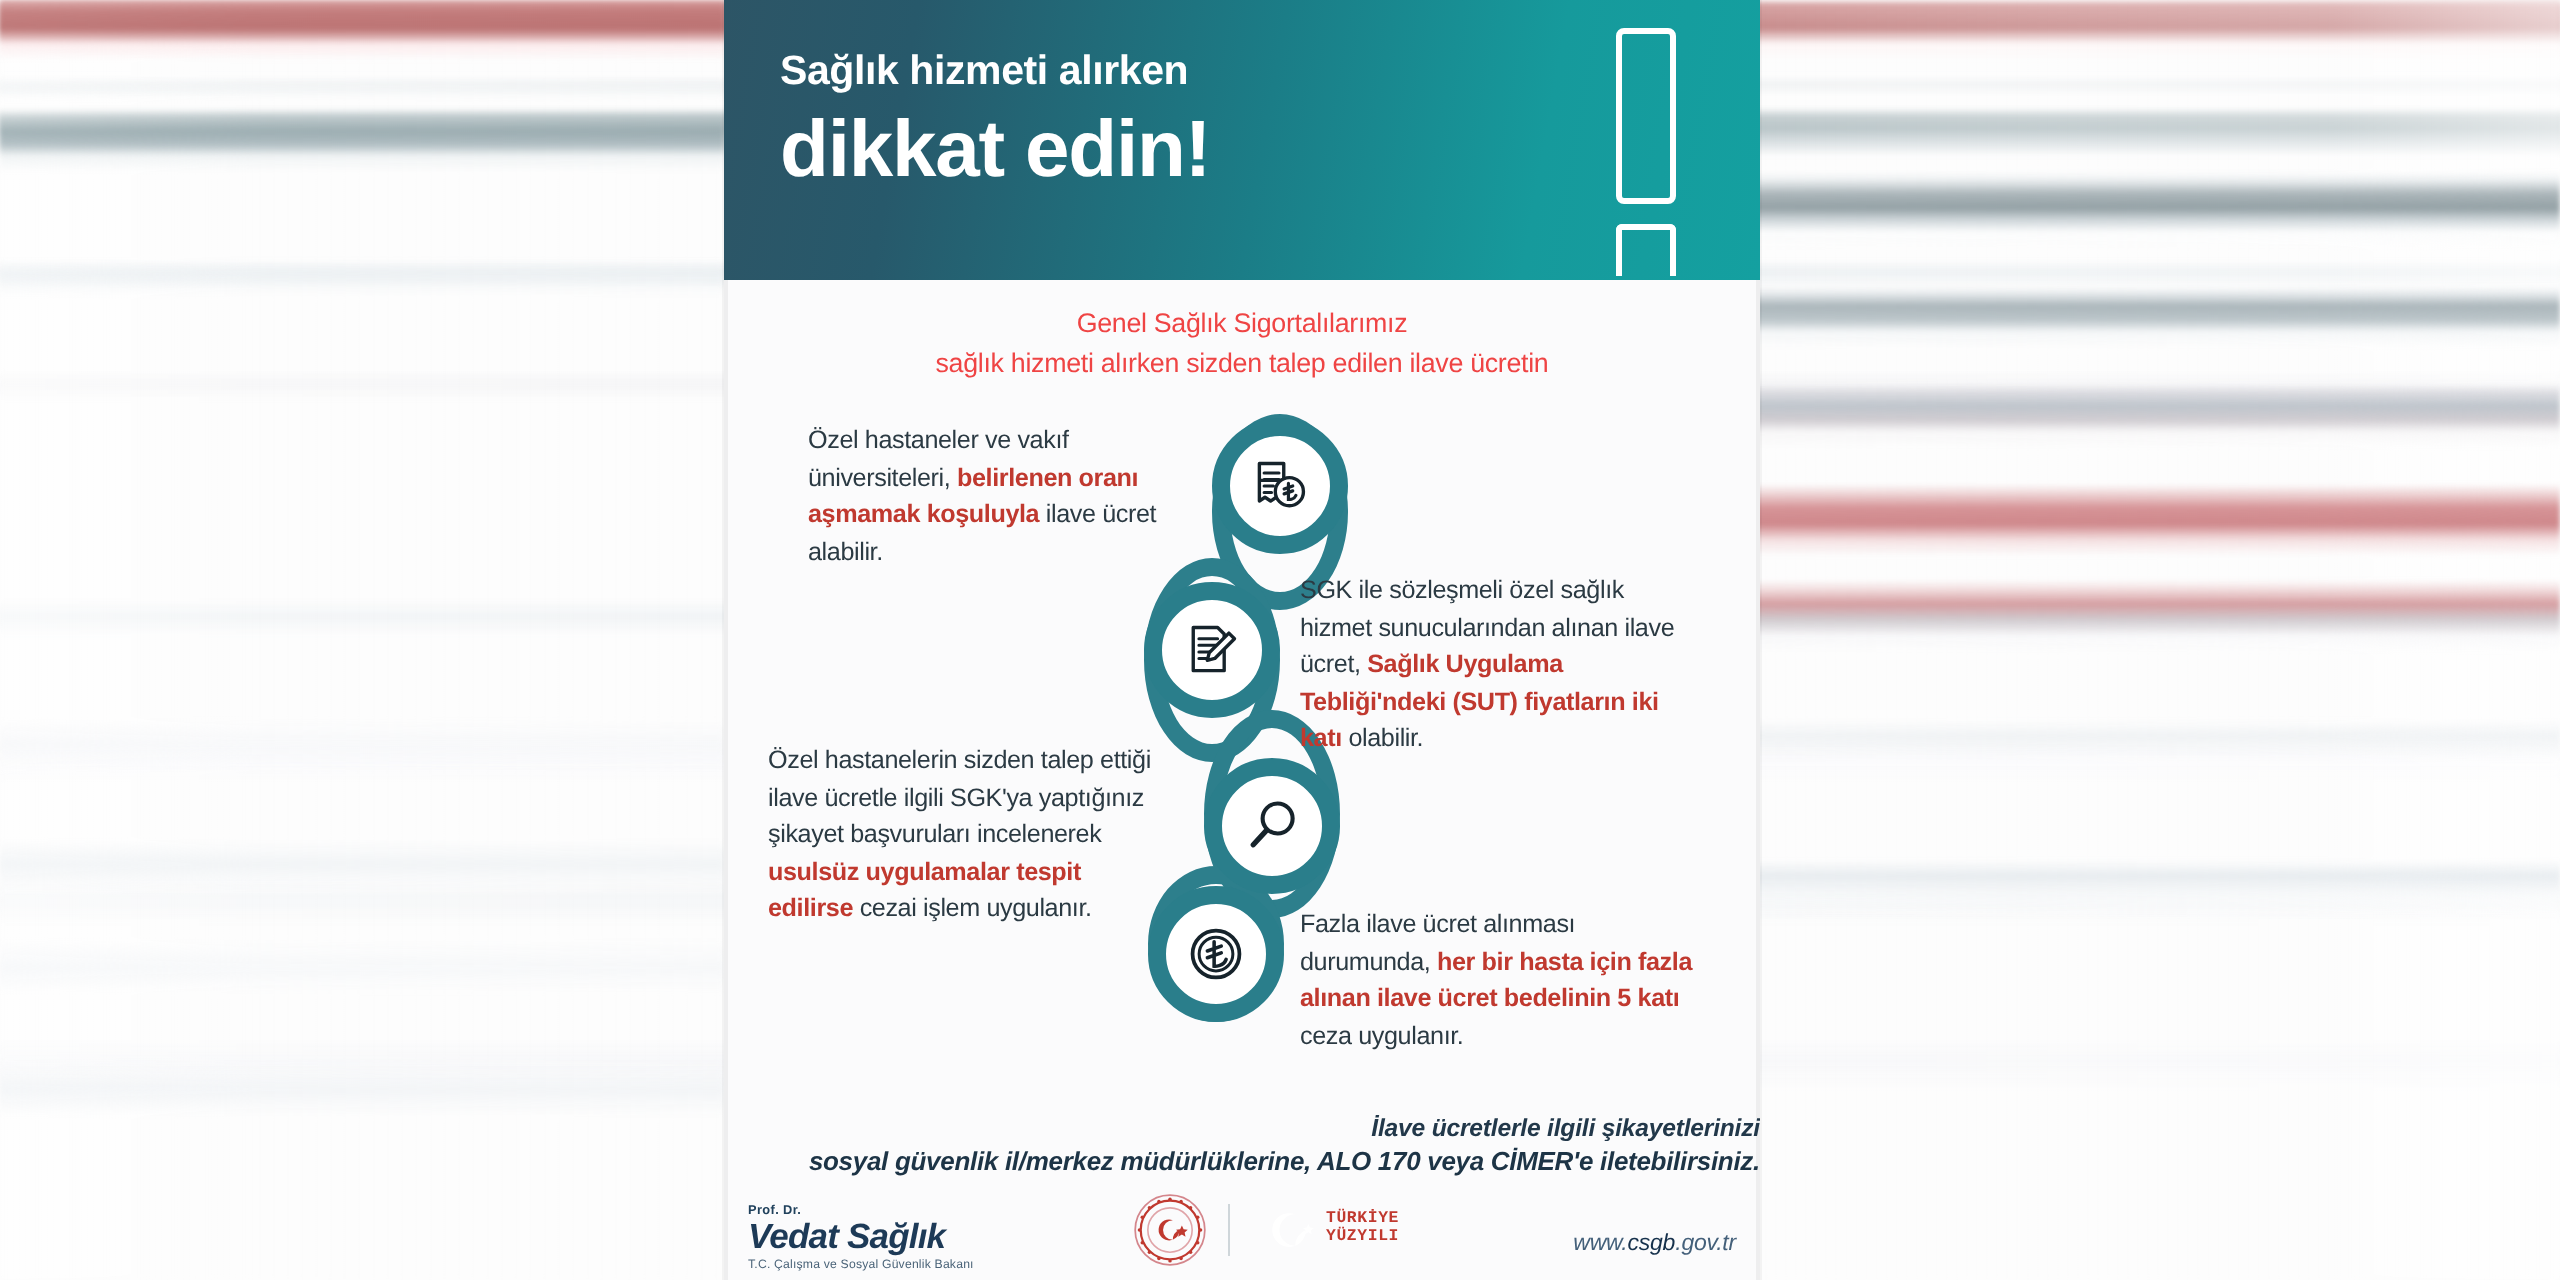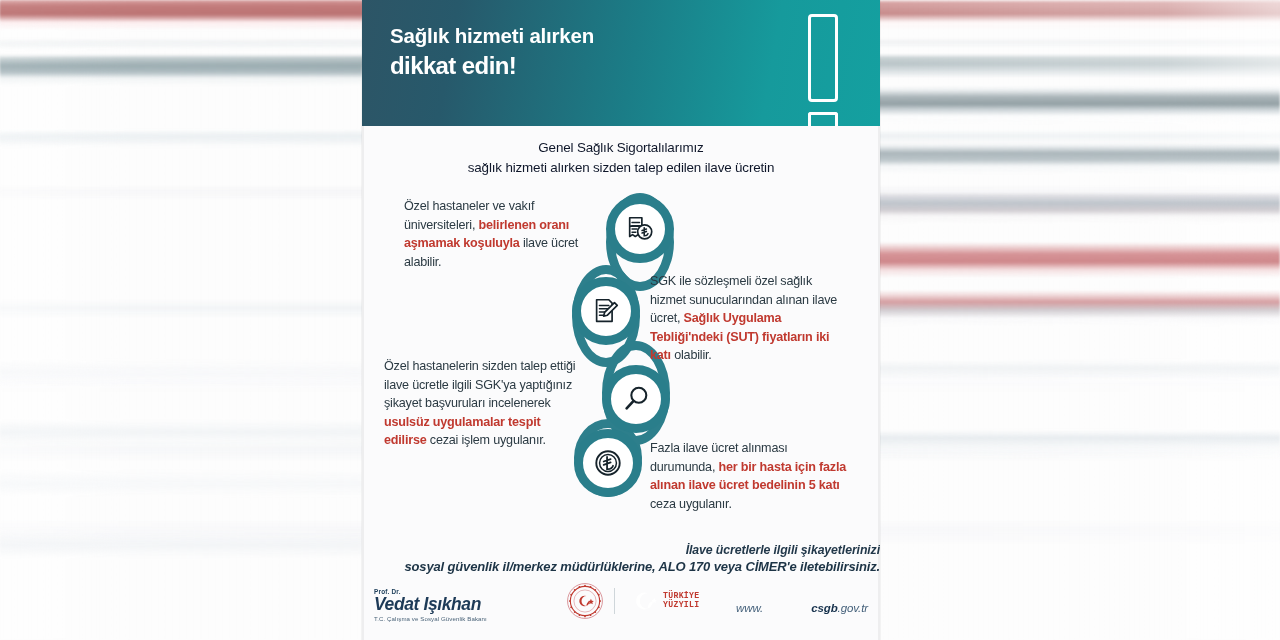--- a/index.html
+++ b/index.html
@@ -156,40 +156,40 @@
     top: 0;
     width: 518px;
     height: 640px;
     background: #fbfbfc;
     box-shadow: 0 0 0 1px rgba(0,0,0,0.04);
     overflow: hidden;
   }
 
   .poster-header {
     position: relative;
-    height: 126px;
+    height: 140px;
     background: linear-gradient(100deg, #2d5566 0%, #27596b 18%, #1b7d87 52%, #169a9c 78%, #14a0a0 100%);
     overflow: hidden;
   }
 
   .header-text {
     position: absolute;
     left: 28px;
     top: 22px;
     color: #ffffff;
   }
   .header-line1, .header-line2 {
     font-size: 20.5px;
     font-weight: bold;
     letter-spacing: -0.2px;
     line-height: 1.38;
     white-space: nowrap;
   }
   .header-line3 {
-    font-size: 24px;
+    font-size: 40px;
     font-weight: bold;
     letter-spacing: -0.6px;
     line-height: 1.18;
     margin-top: 2px;
     white-space: nowrap;
   }
 
   .exclaim {
     position: absolute;
     right: 38px;
@@ -220,21 +220,21 @@
     padding: 0;
     height: 500px;
   }
 
   .intro {
     text-align: center;
     padding-top: 12px;
   }
   .intro-line {
     font-size: 13.4px;
-    color: #0f172a;
+    color: #ef4444;
     line-height: 1.46;
     letter-spacing: -0.15px;
   }
   .intro-strip {
     margin: 5px 12px 0 12px;
     background: linear-gradient(90deg, #213a4c 0%, #254456 50%, #1f3a4b 100%);
     color: #ffffff;
     font-size: 13.6px;
     font-weight: bold;
     letter-spacing: -0.2px;
@@ -365,21 +365,21 @@
 
   .weburl {
     position: absolute;
     right: 12px;
     bottom: 12px;
     font-size: 11.5px;
     font-style: italic;
     color: #44607a;
     letter-spacing: -0.1px;
   }
-  .weburl b { color: #16314c; font-weight: bold; font-style: italic; margin-left: 48px; }
+  .weburl b { color: #16314c; font-weight: normal; font-style: italic; }
 
   .poster-edge-l, .poster-edge-r {
     position: absolute;
     top: 0; bottom: 0;
     width: 2px;
     background: rgba(0,0,0,0.05);
   }
   .poster-edge-l { left: 0; }
   .poster-edge-r { right: 0; }
 </style>
@@ -473,21 +473,21 @@
 
       <div class="footnote">
         <div class="footnote-l1">İlave ücretlerle ilgili şikayetlerinizi</div>
         <div class="footnote-l2">sosyal güvenlik il/merkez müdürlüklerine, ALO 170 veya CİMER'e iletebilirsiniz.</div>
       </div>
 
       <div class="logobar">
 
         <div class="sign">
           <div class="sign-pre">Prof. Dr.</div>
-          <div class="sign-name">Vedat Işıkhan</div>
+          <div class="sign-name">Vedat Sağlık</div>
           <div class="sign-role">T.C. Çalışma ve Sosyal Güvenlik Bakanı</div>
         </div>
 
         <div class="emblems">
           <svg class="emblem-tr" viewBox="0 0 48 48">
             <circle cx="24" cy="24" r="22" fill="none" stroke="#d4868c" stroke-width="1.1"></circle>
             <circle cx="24" cy="24" r="18.5" fill="none" stroke="#c0392f" stroke-width="1.4"></circle>
             <circle cx="24" cy="24" r="14" fill="none" stroke="#e0a4a8" stroke-width="1"></circle>
             <g fill="#c0392f">
               <circle cx="24" cy="4.5" r="1.1"></circle>

